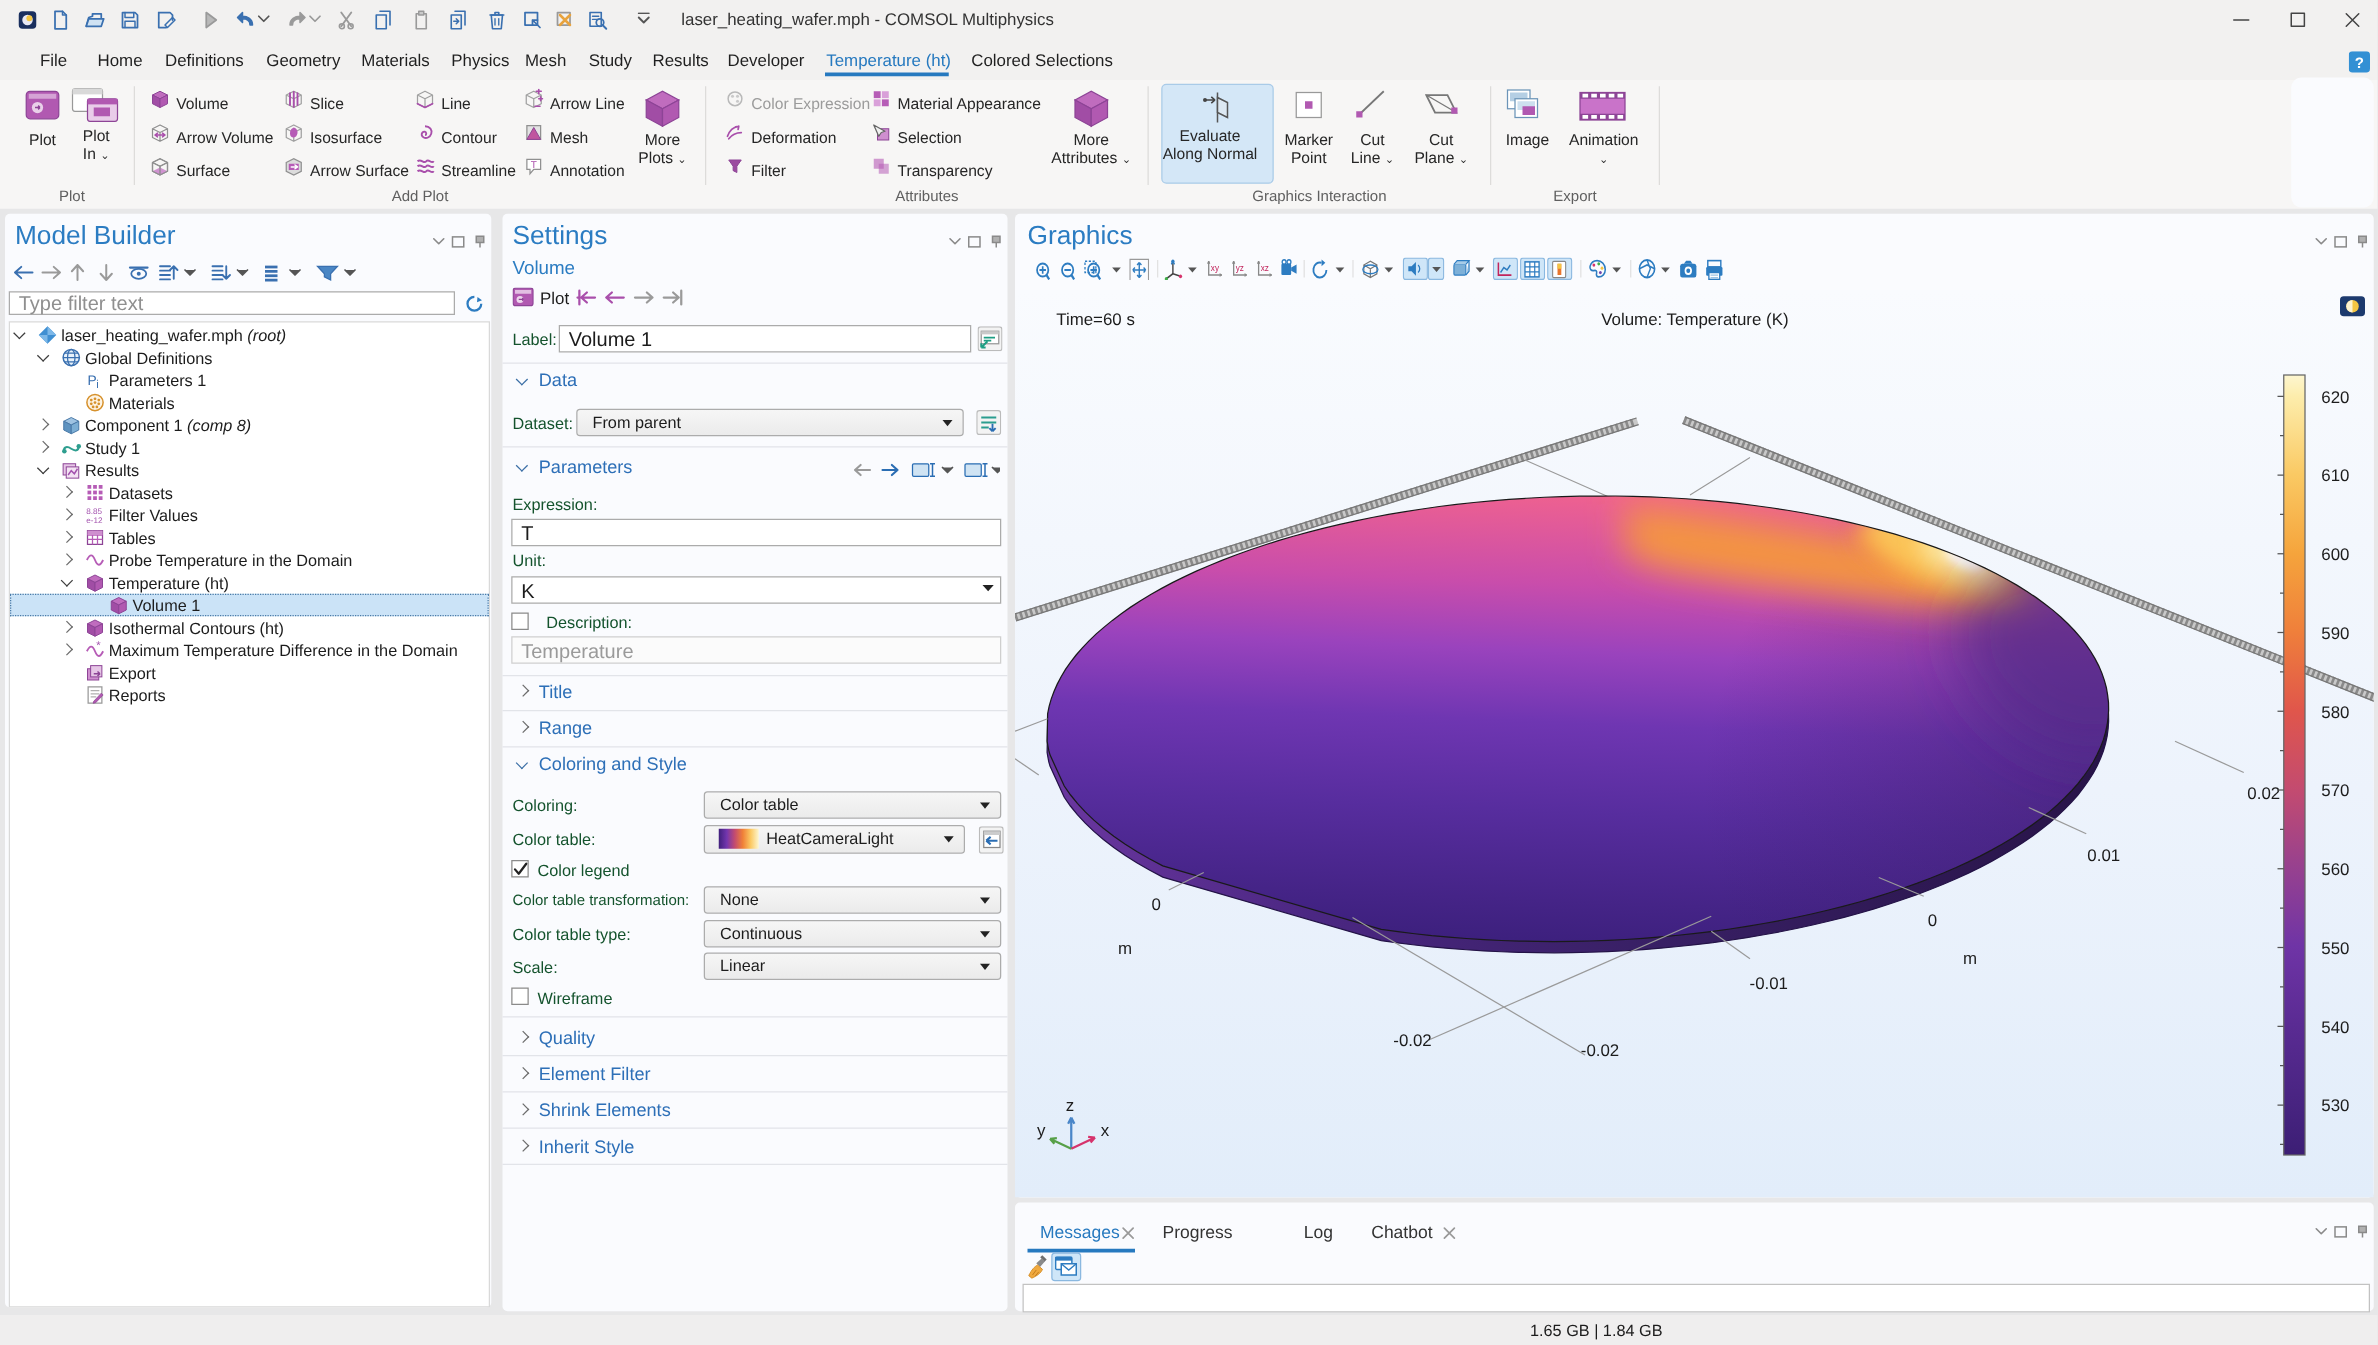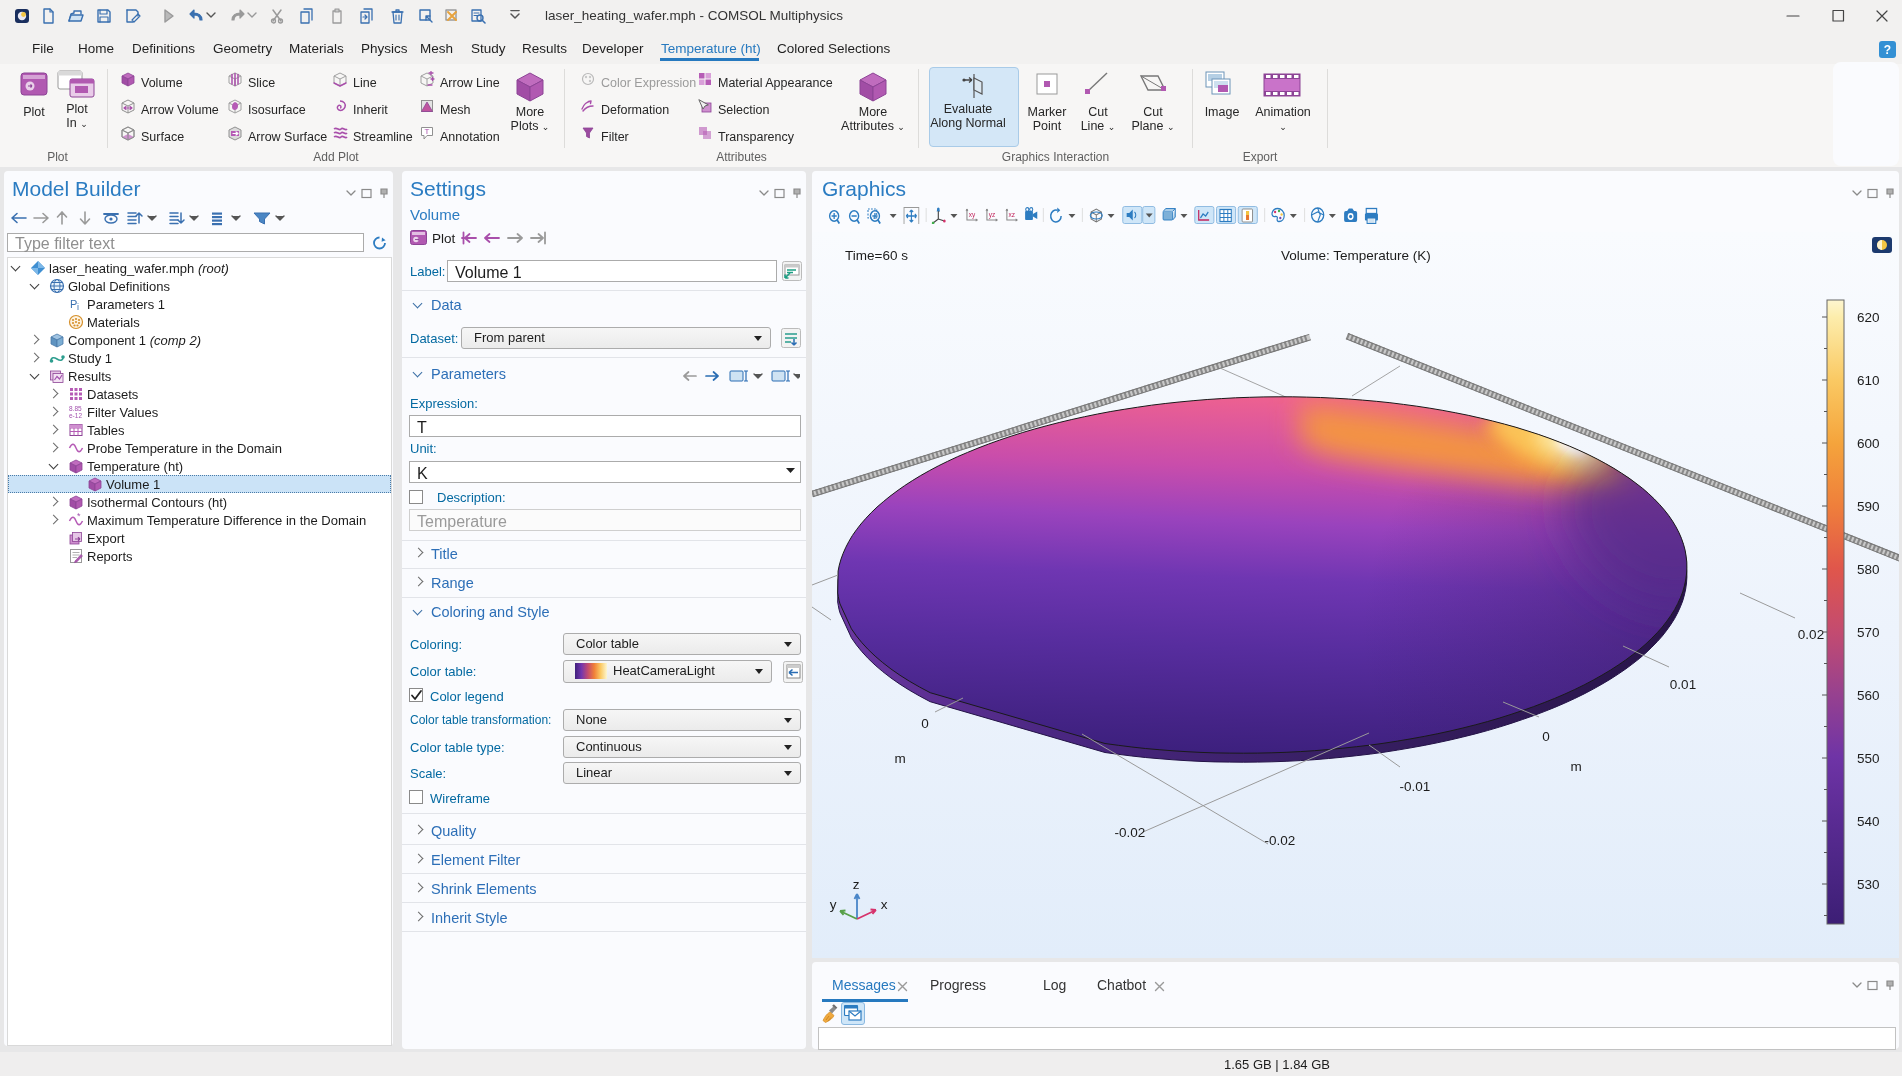--- a/index.html
+++ b/index.html
@@ -1,20 +1,20 @@
 <!DOCTYPE html>
 <html><head><meta charset="utf-8"><style>
 *{margin:0;padding:0;box-sizing:border-box}
 html,body{width:1902px;height:1076px;overflow:hidden;font-family:"Liberation Sans",sans-serif;background:#e7e7e8}
 .t{position:absolute;white-space:nowrap;font-size:13px;color:#1c1c1c;line-height:1.1}
 .abs{position:absolute}
 .panel{position:absolute;background:#fafbfe;border-radius:4px}
 .ptitle{position:absolute;font-size:21px;color:#2b7cc2;white-space:nowrap}
 .sechdr{position:absolute;font-size:14.5px;color:#2d6fb7;white-space:nowrap}
-.lbl13{position:absolute;font-size:13px;color:#0369a1;white-space:nowrap}
+.lbl13{position:absolute;font-size:13px;color:#14532d;white-space:nowrap}
 .dd{position:absolute;background:linear-gradient(#f6f6f6,#ebebeb);border:1px solid #acacac;border-radius:3px;font-size:13px;color:#1c1c1c;padding:2px 0 0 12px}
 .dd .ar{position:absolute;right:8px;top:8px;width:0;height:0;border-left:4.5px solid transparent;border-right:4.5px solid transparent;border-top:5px solid #222}
 .inp{position:absolute;background:#fff;border:1px solid #ababab;font-size:16px;color:#1c1c1c;padding:2px 0 0 7px}
 .sep{position:absolute;height:1px;background:#e2e4e9}
 .cb{position:absolute;width:14px;height:14px;background:#fff;border:1px solid #8a8a8a}
 .chevR{position:absolute;width:7px;height:7px;border-right:1.6px solid #6b6b6b;border-bottom:1.6px solid #6b6b6b;transform:rotate(-45deg)}
 .chevD{position:absolute;width:7px;height:7px;border-right:1.6px solid #3a6ea5;border-bottom:1.6px solid #3a6ea5;transform:rotate(45deg)}
 .chevT{position:absolute;width:7px;height:7px;border-right:1.6px solid #3c3c3c;border-bottom:1.6px solid #3c3c3c;transform:rotate(45deg)}
 .ribtxt{position:absolute;font-size:12.5px;color:#262626;white-space:nowrap;text-align:center}
 .grplbl{position:absolute;font-size:12px;color:#5f5f5f;white-space:nowrap;text-align:center}
@@ -185,21 +185,21 @@
   </svg>
 <div class="ribtxt" style="left:141px;top:103px">Arrow Volume</div>
 <svg style="position:absolute;left:227px;top:98px;" width="16" height="16" viewBox="0 0 16 16">
     <path d="M2 5 L8 2 L14 5 L14 12 L8 15 L2 12 Z M2 5 L8 8 L14 5 M8 8 L8 15" stroke="#a0a0a0" stroke-width="1" fill="none" stroke-linejoin="round"></path>
     <path d="M8 4 C11 5 12 8 10 11 C8 13 5 12 5 9 C5 6 6 5 8 4 Z" fill="#b65cb6"></path>
   </svg>
 <div class="ribtxt" style="left:248px;top:103px">Isosurface</div>
 <svg style="position:absolute;left:332px;top:98px;" width="16" height="16" viewBox="0 0 16 16">
     <path d="M8 3 C12 3 14 6 13 9 C12 12 9 13 7 12 C5 11 5 9 6 8 C7 7 9 7 9 9 C9 10 8 10 8 10" stroke="#a94fab" stroke-width="1.5" fill="none"></path>
   </svg>
-<div class="ribtxt" style="left:353px;top:103px">Inherit</div>
+<div class="ribtxt" style="left:353px;top:103px">Contour</div>
 <svg style="position:absolute;left:419px;top:98px;" width="16" height="16" viewBox="0 0 16 16">
     <rect x="2.5" y="2.5" width="11" height="11" fill="#e3e3e3" stroke="#909090"></rect>
     <path d="M2.5 13.5 L8 4 L13.5 13.5 Z" fill="#c0559f" stroke="#8d4496" stroke-width="0.8"></path>
   </svg>
 <div class="ribtxt" style="left:440px;top:103px">Mesh</div>
 <svg style="position:absolute;left:120px;top:125px;" width="16" height="16" viewBox="0 0 16 16">
     <path d="M2 5 L8 2 L14 5 L14 12 L8 15 L2 12 Z M2 5 L8 8 L14 5 M8 8 L8 15" stroke="#909090" stroke-width="1" fill="none" stroke-linejoin="round"></path>
     <polygon points="2,12 8,9 14,12 8,15" fill="#c981c9" opacity="0.85"></polygon>
     <path d="M2 5 L8 2 L14 5 L14 12 L8 15 L2 12 Z M2 5 L8 8 L14 5 M8 8 L8 15" stroke="#909090" stroke-width="1" fill="none" stroke-linejoin="round"></path>
   </svg>
@@ -387,21 +387,21 @@
     <circle cx="6.5" cy="11.5" r="1.1" fill="#d6912c"></circle>
     <circle cx="9.5" cy="11.5" r="1.1" fill="#d6912c"></circle>
   </svg>
 <div class="t" style="left:87px;top:316px">Materials</div>
 <div class="chevR" style="left:31px;top:336px"></div>
 <svg style="position:absolute;left:49px;top:332px;" width="16" height="16" viewBox="0 0 16 16">
     <polygon points="2,5 8,2 14,5 8,8" fill="#9fc3e2" stroke="#4a7aa8" stroke-width="0.8"></polygon>
     <polygon points="2,5 8,8 8,15 2,12" fill="#5e93c0" stroke="#4a7aa8" stroke-width="0.8"></polygon>
     <polygon points="8,8 14,5 14,12 8,15" fill="#7caed4" stroke="#4a7aa8" stroke-width="0.8"></polygon>
   </svg>
-<div class="t" style="left:68px;top:334px">Component 1 <i>(comp 2)</i></div>
+<div class="t" style="left:68px;top:334px">Component 1 <i>(comp 8)</i></div>
 <div class="chevR" style="left:31px;top:354px"></div>
 <svg style="position:absolute;left:49px;top:350px;" width="16" height="16" viewBox="0 0 16 16">
     <path d="M2 11 C2 7 5 7 8 9 C11 11 14 11 14 7" stroke="#2e9e8f" stroke-width="1.6" fill="none"></path>
     <circle cx="2.5" cy="11" r="1.8" fill="#2e9e8f"></circle>
     <circle cx="14" cy="7" r="1.8" fill="#2e9e8f"></circle>
   </svg>
 <div class="t" style="left:68px;top:352px">Study 1</div>
 <div class="chevT" style="left:31px;top:371px"></div>
 <svg style="position:absolute;left:49px;top:368px;" width="16" height="16" viewBox="0 0 16 16">
     <rect x="1.5" y="3" width="10" height="9" fill="#e6c6e6" stroke="#8d4496" stroke-width="0.8"></rect>

